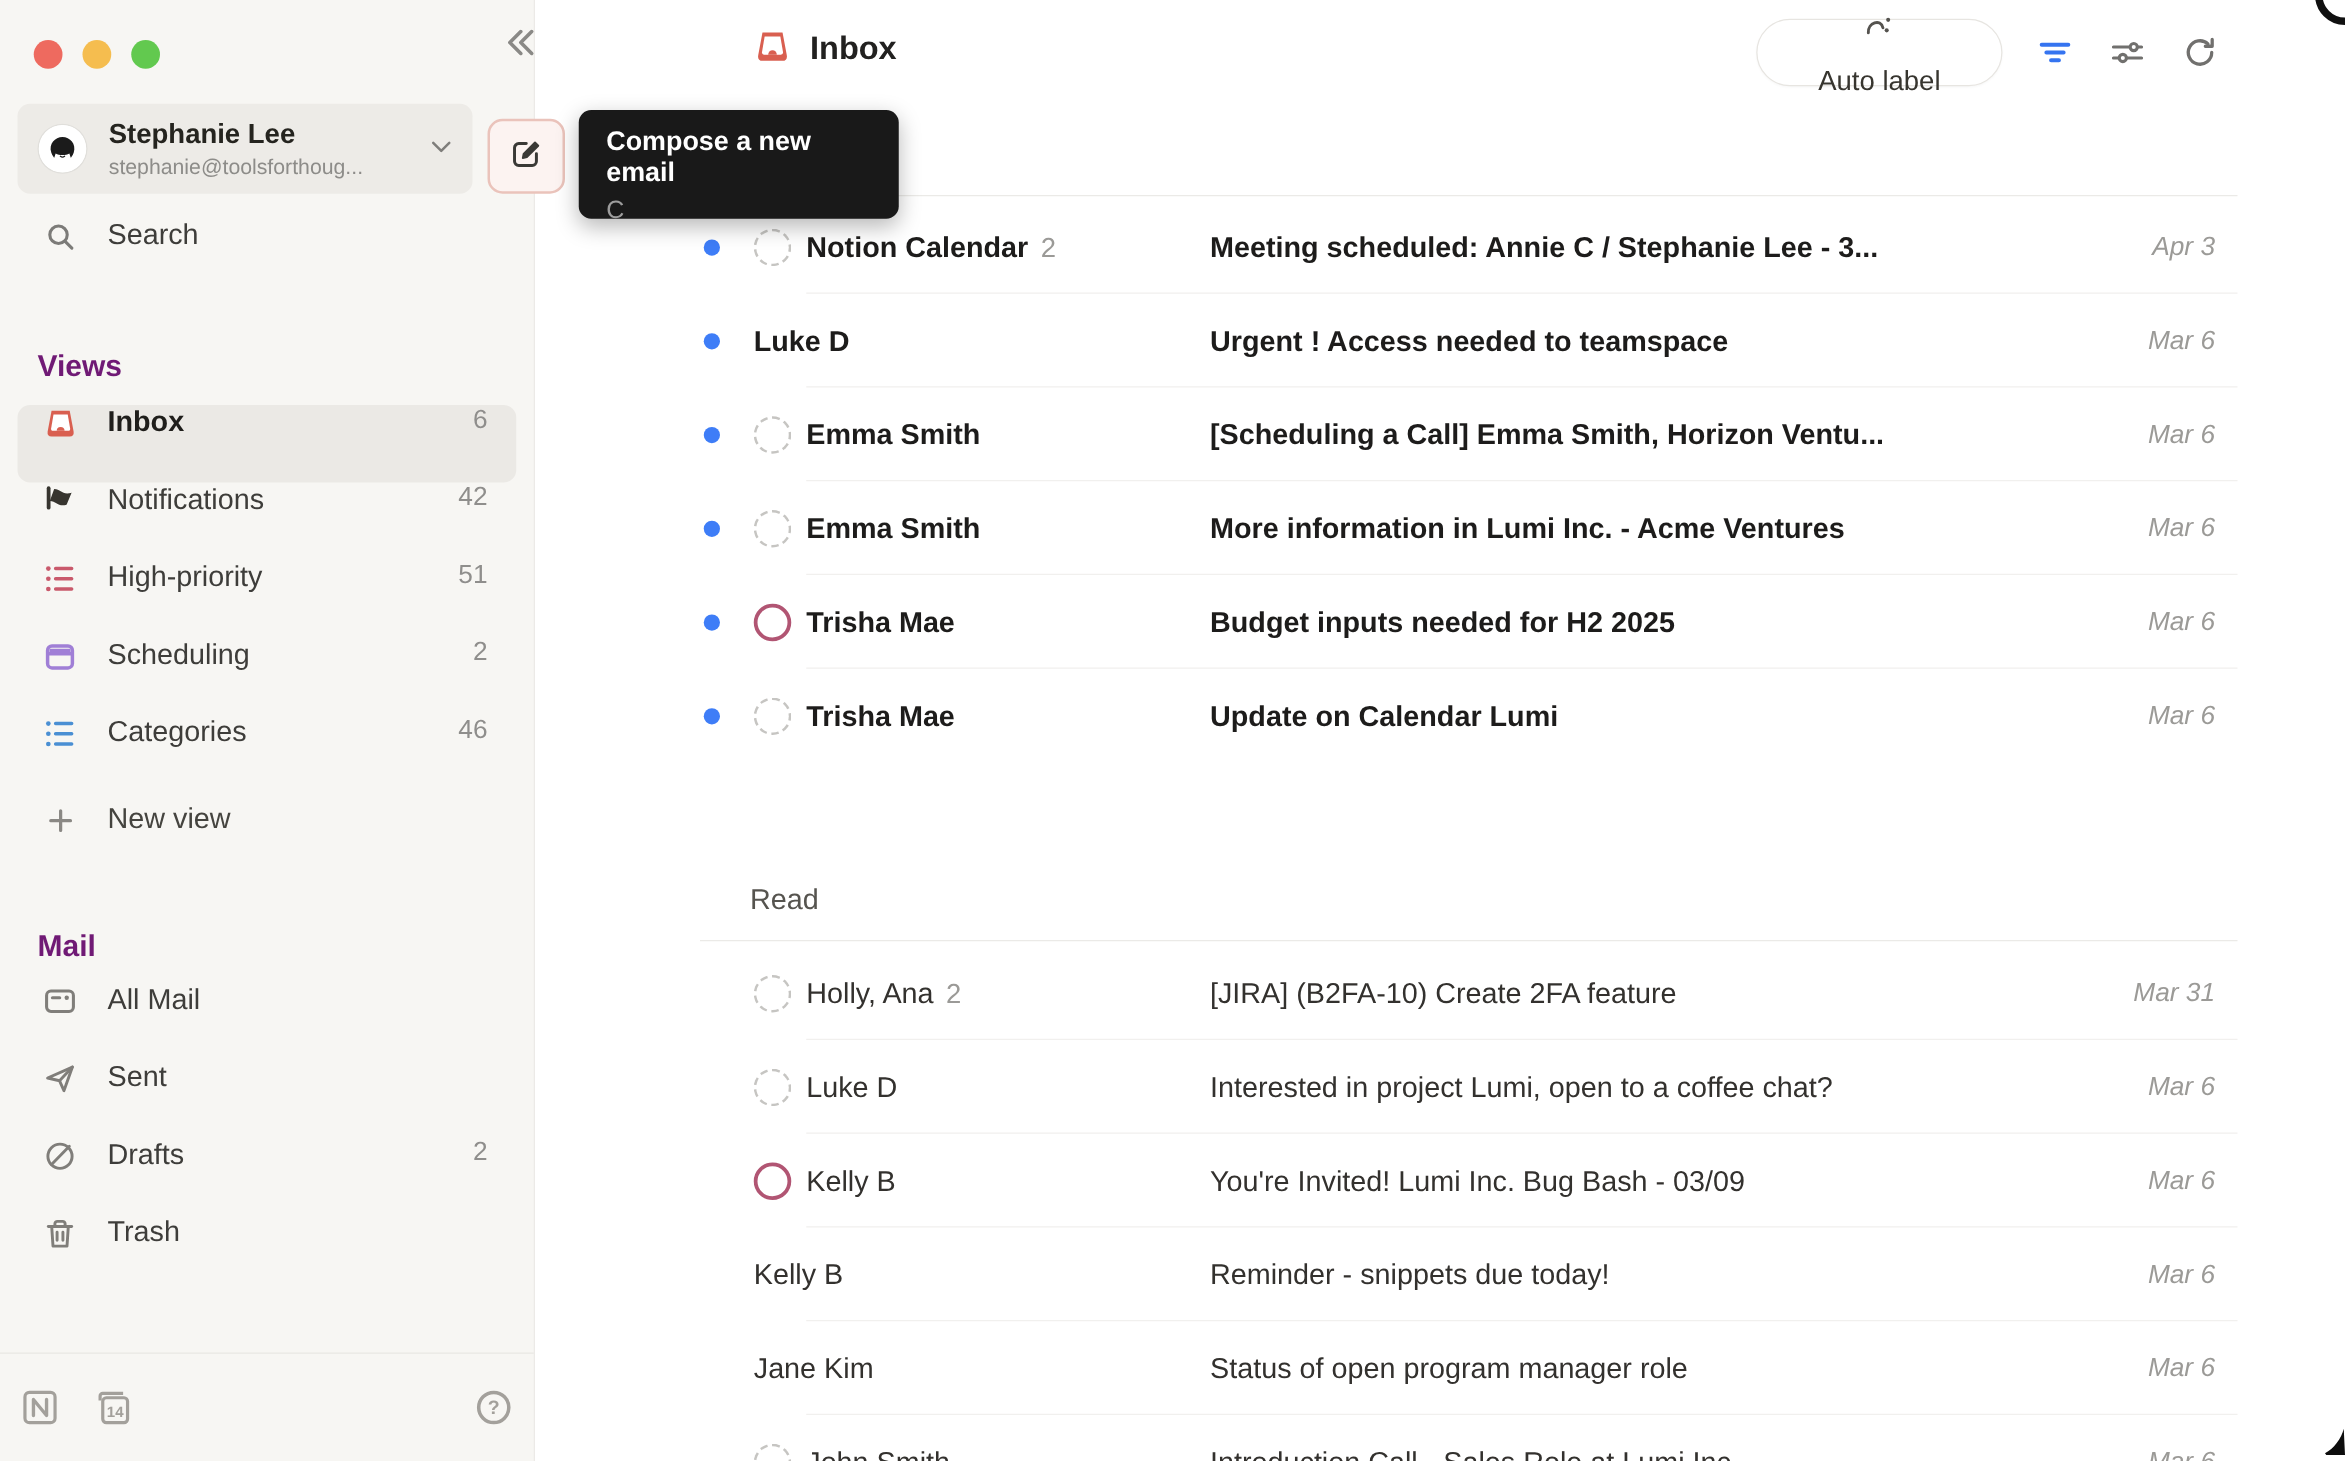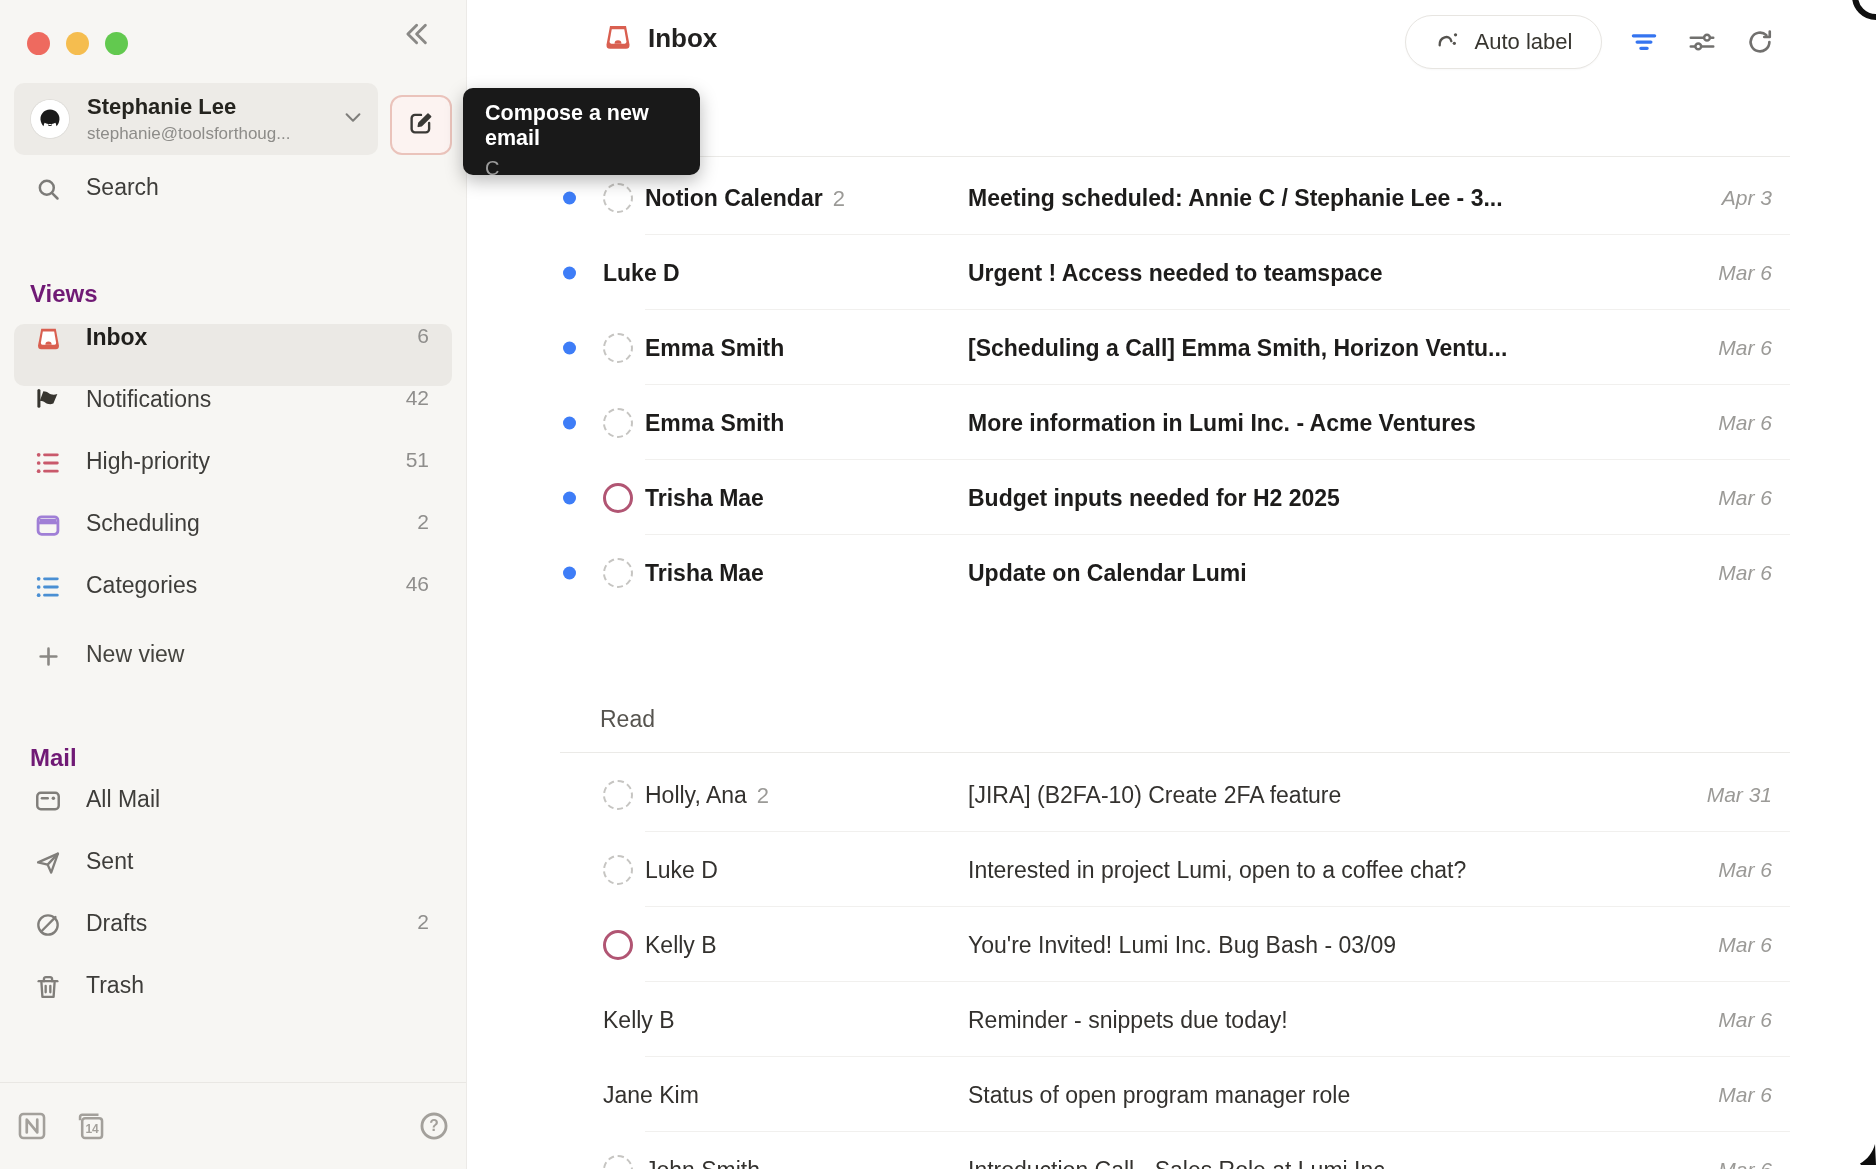--- a/index.html
+++ b/index.html
@@ -3,21 +3,21 @@
 <meta charset="utf-8">
 <style>
   * { margin:0; padding:0; box-sizing:border-box; }
   html,body { width:1876px; height:1169px; }
   body {
     font-family:"Liberation Sans", sans-serif;
     background:#ffffff; position:relative; overflow:hidden;
     color:#1f1e1d;
   }
   
-  .sidebar { position:absolute; left:0; top:0; width:467px; height:1169px;
+  .sidebar { position:absolute; left:0; top:0; width:428px; height:1169px;
     background:#f7f6f3; border-right:1px solid #eceae7; }
   .traffic { position:absolute; top:32px; left:27px; display:flex; gap:16px; }
   .tl { width:23px; height:23px; border-radius:50%; }
   .collapse-btn { position:absolute; top:16px; left:396px; width:40px; height:40px;
     display:flex; align-items:center; justify-content:center; border-radius:8px; cursor:pointer;}
   .profile { position:absolute; left:14px; top:83px; width:364px; height:72px;
     background:#edebe7; border-radius:10px; display:flex; align-items:center; padding:0 14px 0 17px; }
   .avatar-img { width:38px; height:38px; border-radius:50%; background:#ffffff; flex:0 0 auto;
     box-shadow:0 0 0 1px rgba(0,0,0,.05); overflow:hidden; }
   .profile-text { margin-left:18px; min-width:0; flex:1; }
@@ -46,21 +46,21 @@
     border-top:1px solid #e9e7e3; display:flex; align-items:center; padding:0 15px; }
   .side-bottom .app-icn { width:34px; height:34px; margin-right:24px; cursor:pointer; }
   .help-btn { margin-left:auto; width:34px; height:34px; cursor:pointer; }
   
   .main { position:absolute; left:467px; top:0; width:1409px; height:1169px; background:#fff; }
   .main-title-icon { position:absolute; left:135px; top:22px; width:32px; height:32px; }
   .main-title { position:absolute; left:181px; top:23px; font-size:26px; font-weight:600; color:#222120; }
   .autolabel-btn { position:absolute; left:938px; top:15px; width:197px; height:54px;
     border:1.5px solid #e7e5e1; border-radius:27px; background:#fff;
     display:flex; align-items:center; justify-content:center; gap:12px; cursor:pointer;
-    box-shadow:0 1px 2px rgba(0,0,0,.03); }
+    box-shadow:0 1px 2px rgba(0,0,0,.03);flex-direction:column; }
   .autolabel-btn .al-lbl { font-size:22px; color:#37352f; font-weight:500; }
   .hdr-icn { position:absolute; top:26px; width:32px; height:32px; cursor:pointer;
     display:flex; align-items:center; justify-content:center; }
   .filter-icn  { left:1161px; }
   .sliders-icn { left:1219px; }
   .refresh-icn { left:1277px; }
   .header-sep { position:absolute; top:156px; left:93px; right:86px; height:1px; background:#ebeae7; }
   .email-list { position:absolute; left:0; right:0; }
   .unread-list { top:160px; }
   .read-head { position:absolute; top:706px; left:133px; font-size:23px; color:#56544f; }
@@ -82,21 +82,21 @@
   .email-row .name { font-size:23px; }
   .email-row .tcnt { font-size:22px; color:#9b9a97; }
   .email-row .subject { position:absolute; left:501px; top:50%; transform:translateY(-50%);
     font-size:23px; max-width:760px; white-space:nowrap; overflow:hidden; }
   .email-row .date { position:absolute; right:104px; top:50%; transform:translateY(-50%);
     font-size:21px; color:#9b9a97;font-style:italic; }
   .email-row.unread .name { font-weight:700; color:#1d1c1b; }
   .email-row.unread .subject { font-weight:600; color:#1d1c1b; }
   .email-row.read .name, .email-row.read .subject { font-weight:400; color:#33312e; }
   
-  .tooltip { position:absolute; left:463px; top:88px; width:237px; height:87px;
+  .tooltip { position:absolute; left:463px; top:88px; width:256px; height:87px;
     background:#191919; border-radius:10px; padding:13px 22px; z-index:50;
     box-shadow:0 6px 18px rgba(0,0,0,.28); }
   .tooltip .tt-label { color:#ffffff; font-size:21.5px; font-weight:600; }
   .tooltip .tt-key { color:#9c9c9c; font-size:20px; margin-top:6px; }
   
   .corner-arc { position:absolute; right:-24px; top:-28px; width:48px; height:48px;
     border-radius:50%; border:6px solid #101010; background:transparent; z-index:60; }
   .cursor-tip { position:absolute; right:0; bottom:0; z-index:60; }
 </style>
 </head>

